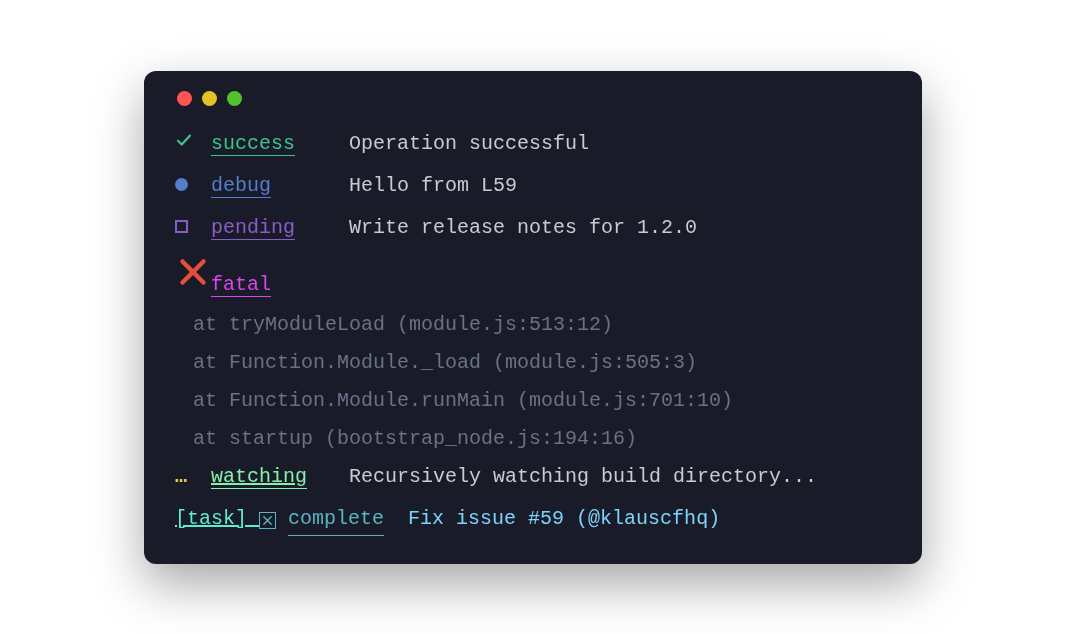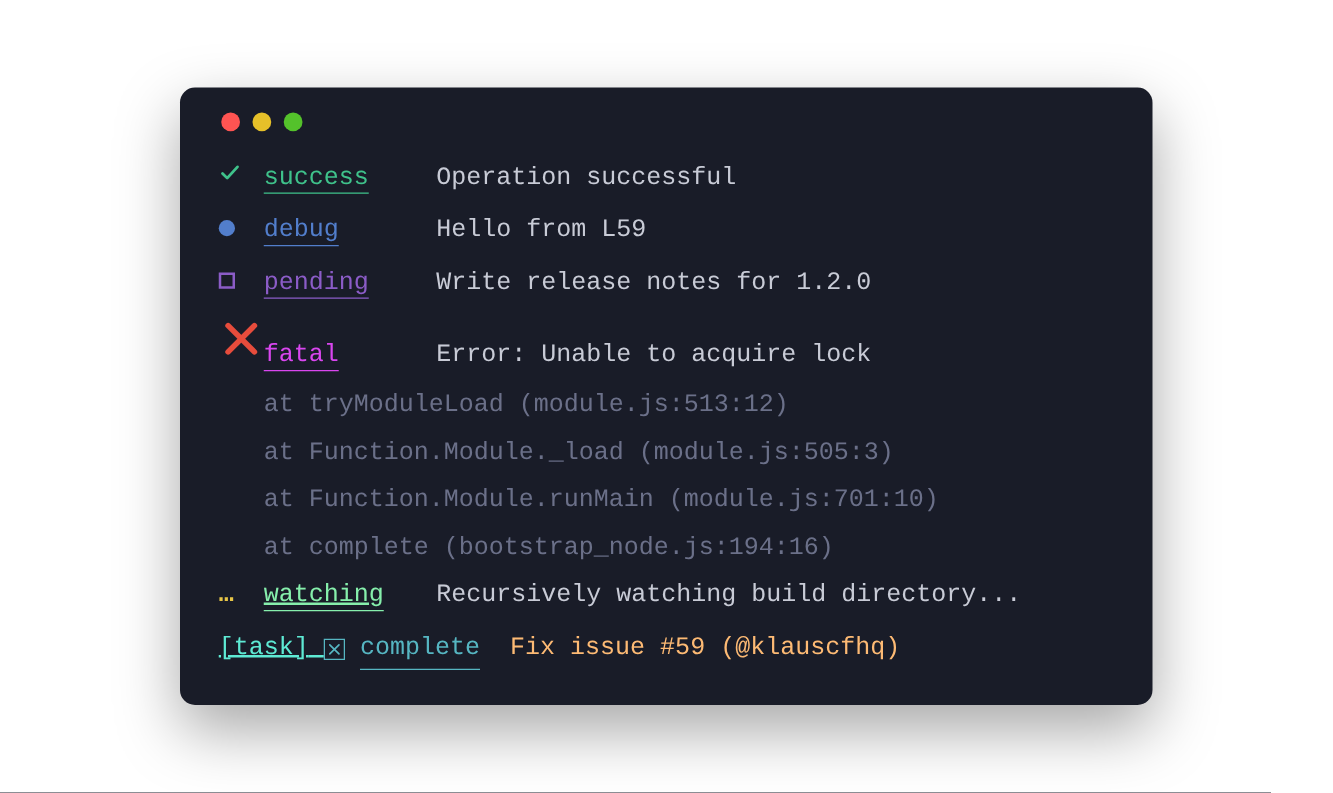--- a/index.html
+++ b/index.html
@@ -64,24 +64,24 @@
       padding-bottom: 0px;
     }
     .c-success { color: #3fc28b; }
     .c-debug   { color: #527ecc; }
     .c-pending { color: #8b5cc7; }
     .c-fatal   { color: #d946ef; }
     .c-fatal-x { color: #e74c3c; }
     .c-watching{ color: #86efac; text-decoration: underline; }
     .c-complete{ color: #56b6c2; }
     .c-dim     { color: #5eead4; text-decoration: underline; }
-    .c-text    { color: #fdba74; }
+    .c-text    { color: #7dd3fc; }
     .trace {
       color: #6b7089;
-      margin-left: 36px;
+      margin-left: 18px;
       padding-left: 0;
       margin-bottom: 6px;
       white-space: pre;
     }
     .trace-block { margin-bottom: 4px; margin-top: -2px; }
     .task-line {
       display: flex;
       align-items: baseline;
       white-space: pre;
       margin-top: 8px;
@@ -152,28 +152,27 @@
   </div>
 
   <div class="log-line">
     <span class="icon-col c-fatal-x">
       <svg viewBox="0 0 24 24" fill="none" stroke="currentColor" stroke-width="3" stroke-linecap="round">
           <line x1="5" y1="5" x2="19" y2="19"></line>
           <line x1="19" y1="5" x2="5" y2="19"></line>
         </svg>
     </span>
     <span class="badge-col"><span class="badge c-fatal">fatal</span></span>
-    <span class="msg-col">Error: Unable to acquire lock</span>
   </div>
 
   <div class="trace-block">
     <div class="trace">at tryModuleLoad (module.js:513:12)</div>
     <div class="trace">at Function.Module._load (module.js:505:3)</div>
     <div class="trace">at Function.Module.runMain (module.js:701:10)</div>
-    <div class="trace">at complete (bootstrap_node.js:194:16)</div>
+    <div class="trace">at startup (bootstrap_node.js:194:16)</div>
   </div>
 
   <div class="log-line">
     <span class="icon-col ellipsis-icon">…</span>
     <span class="badge-col"><span class="badge c-watching">watching</span></span>
     <span class="msg-col">Recursively watching build directory...</span>
   </div>
 
   <div class="task-line">
     <span class="c-dim">[task]</span>

